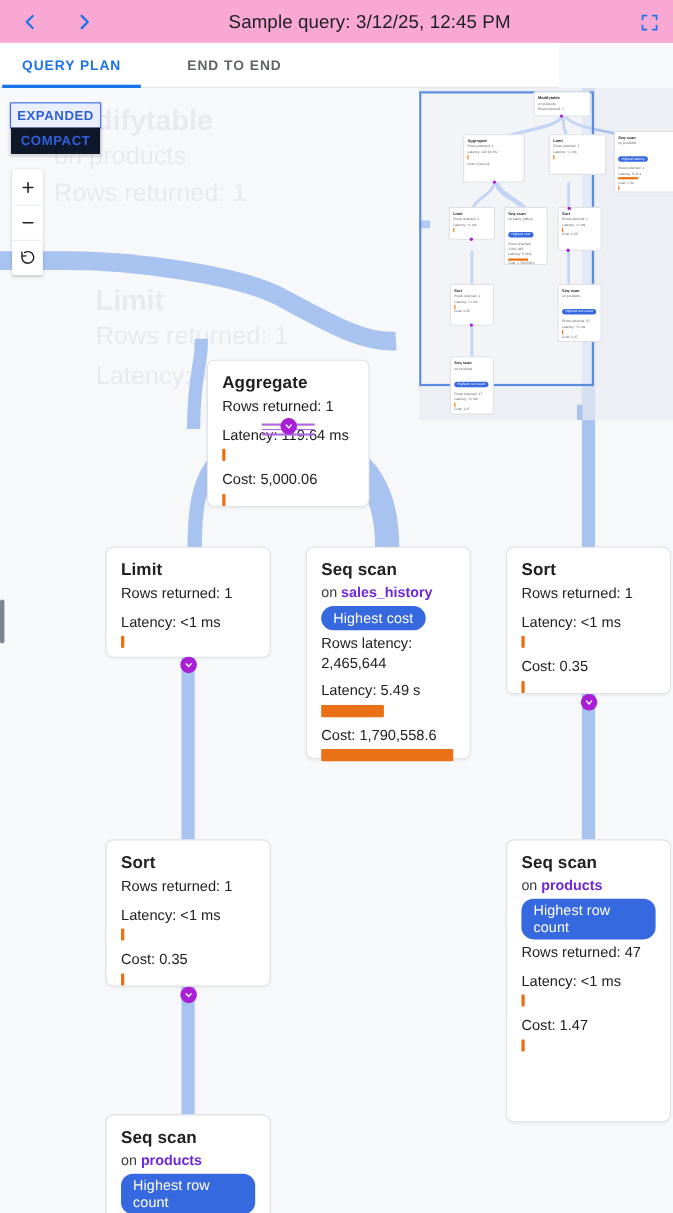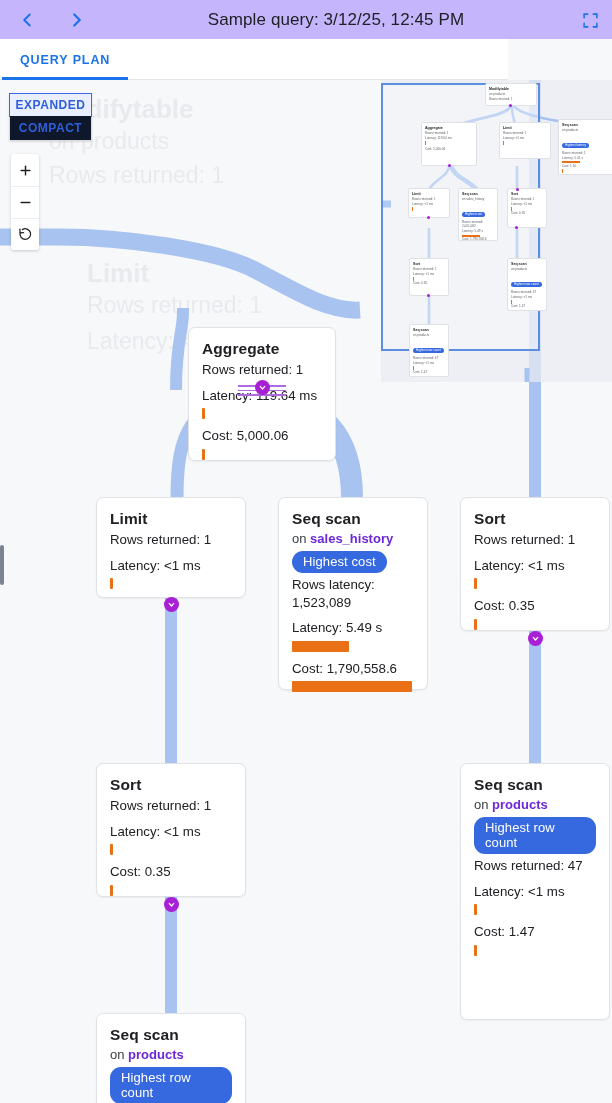--- a/index.html
+++ b/index.html
@@ -7,21 +7,21 @@
     width: 612px; height: 1103px;
     font-family: "Liberation Sans", sans-serif;
     background: #f7f8fa;
     overflow: hidden;
   }
   #app { position: relative; width: 612px; height: 1103px; background: #f7f8fa; }
 
   
   .header {
     position: absolute; top: 0; left: 0; width: 612px; height: 39px;
-    background: #c4b5fd; display: flex; align-items: center;
+    background: #f9a8d4; display: flex; align-items: center;
   }
   .nav-arrow {
     width: 34px; height: 34px; display: flex; align-items: center; justify-content: center;
     color: #1a73e8; cursor: pointer;
   }
   .nav-arrow:first-child { margin-left: 10px; }
   .nav-arrow svg { display: block; }
   .header-title {
     flex: 1; text-align: center; font-size: 17px; color: #202124;
     letter-spacing: .1px; padding-right: 34px; white-space: nowrap;
@@ -179,20 +179,23 @@
         <polyline points="21 16 21 21 16 21"></polyline>
           <polyline points="8 21 3 21 3 16"></polyline>
       </svg>
     </div>
   </div>
 
   <div class="tabbar">
     <div class="tab active">
       <span>QUERY PLAN</span>
     </div>
+    <div class="tab" style="margin-left:24px">
+      <span>END TO END</span>
+    </div>
   </div>
 
   <div class="canvas">
 
     <div class="ghost g-title" style="left:49px;top:14px">Modifytable</div>
     <div class="ghost g-sub" style="left:49px;top:48px">on products</div>
     <div class="ghost g-sub" style="left:49px;top:82px">Rows returned: 1</div>
     <div class="ghost g-title" style="left:87px;top:178px">Limit</div>
     <div class="ghost g-sub" style="left:87px;top:212px">Rows returned: 1</div>
     <div class="ghost g-sub" style="left:87px;top:248px">Latency: &lt;1 ms</div>
@@ -254,21 +257,21 @@
       </div>
     </div>
 
     <div class="node" style="left:278px; top:417px; width:150px; height:193px;">
       <div class="n-title">Seq scan</div>
       <div class="n-on">
         <span>on </span><b>sales_history</b>
       </div>
       <div class="badge">Highest cost</div>
       <div class="n-row tight">Rows latency:</div>
-      <div class="n-row tight" style="margin-top:1px">1,523,089</div>
+      <div class="n-row tight" style="margin-top:1px">2,465,644</div>
       <div class="n-row">Latency: 5.49 s</div>
       <div class="bar" style="width:57px"></div>
       <div class="n-row">Cost: 1,790,558.6</div>
       <div class="bar" style="width:120px"></div>
     </div>
 
     <div class="node" style="left:460px; top:417px; width:150px; height:134px;">
       <div class="n-title">Sort</div>
       <div class="n-row tight">Rows returned: 1</div>
       <div class="n-row">Latency: &lt;1 ms</div>

